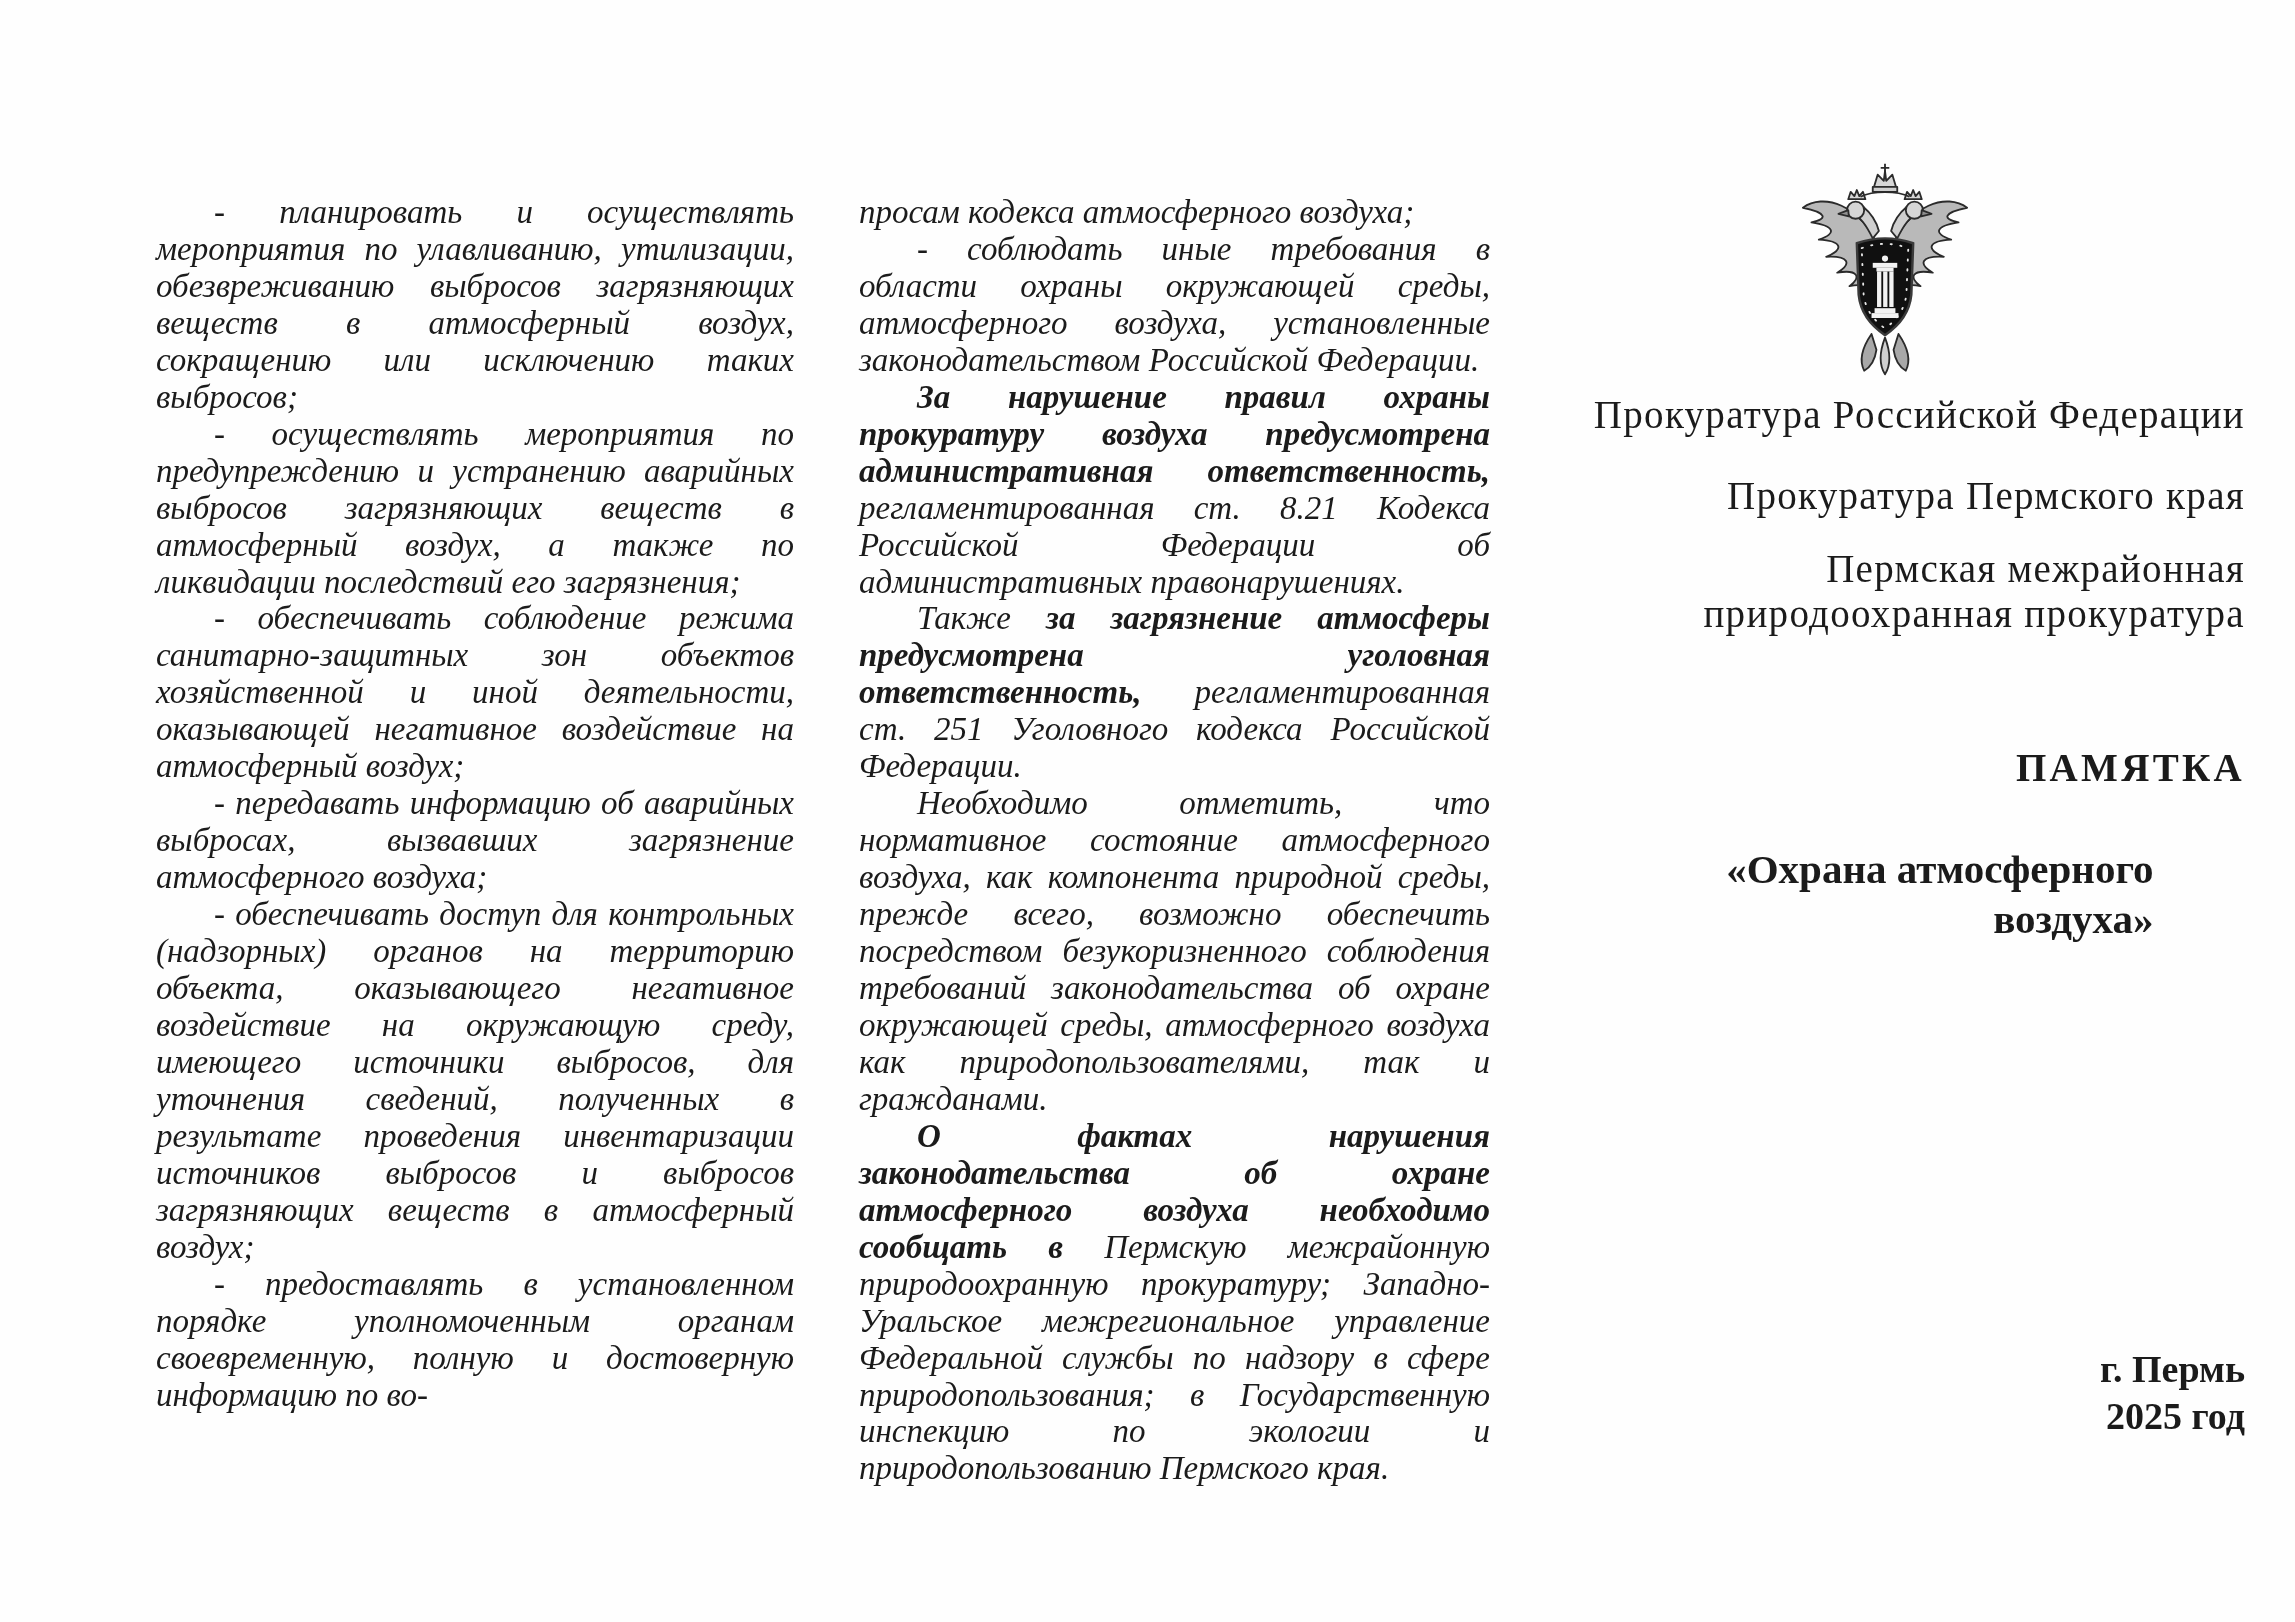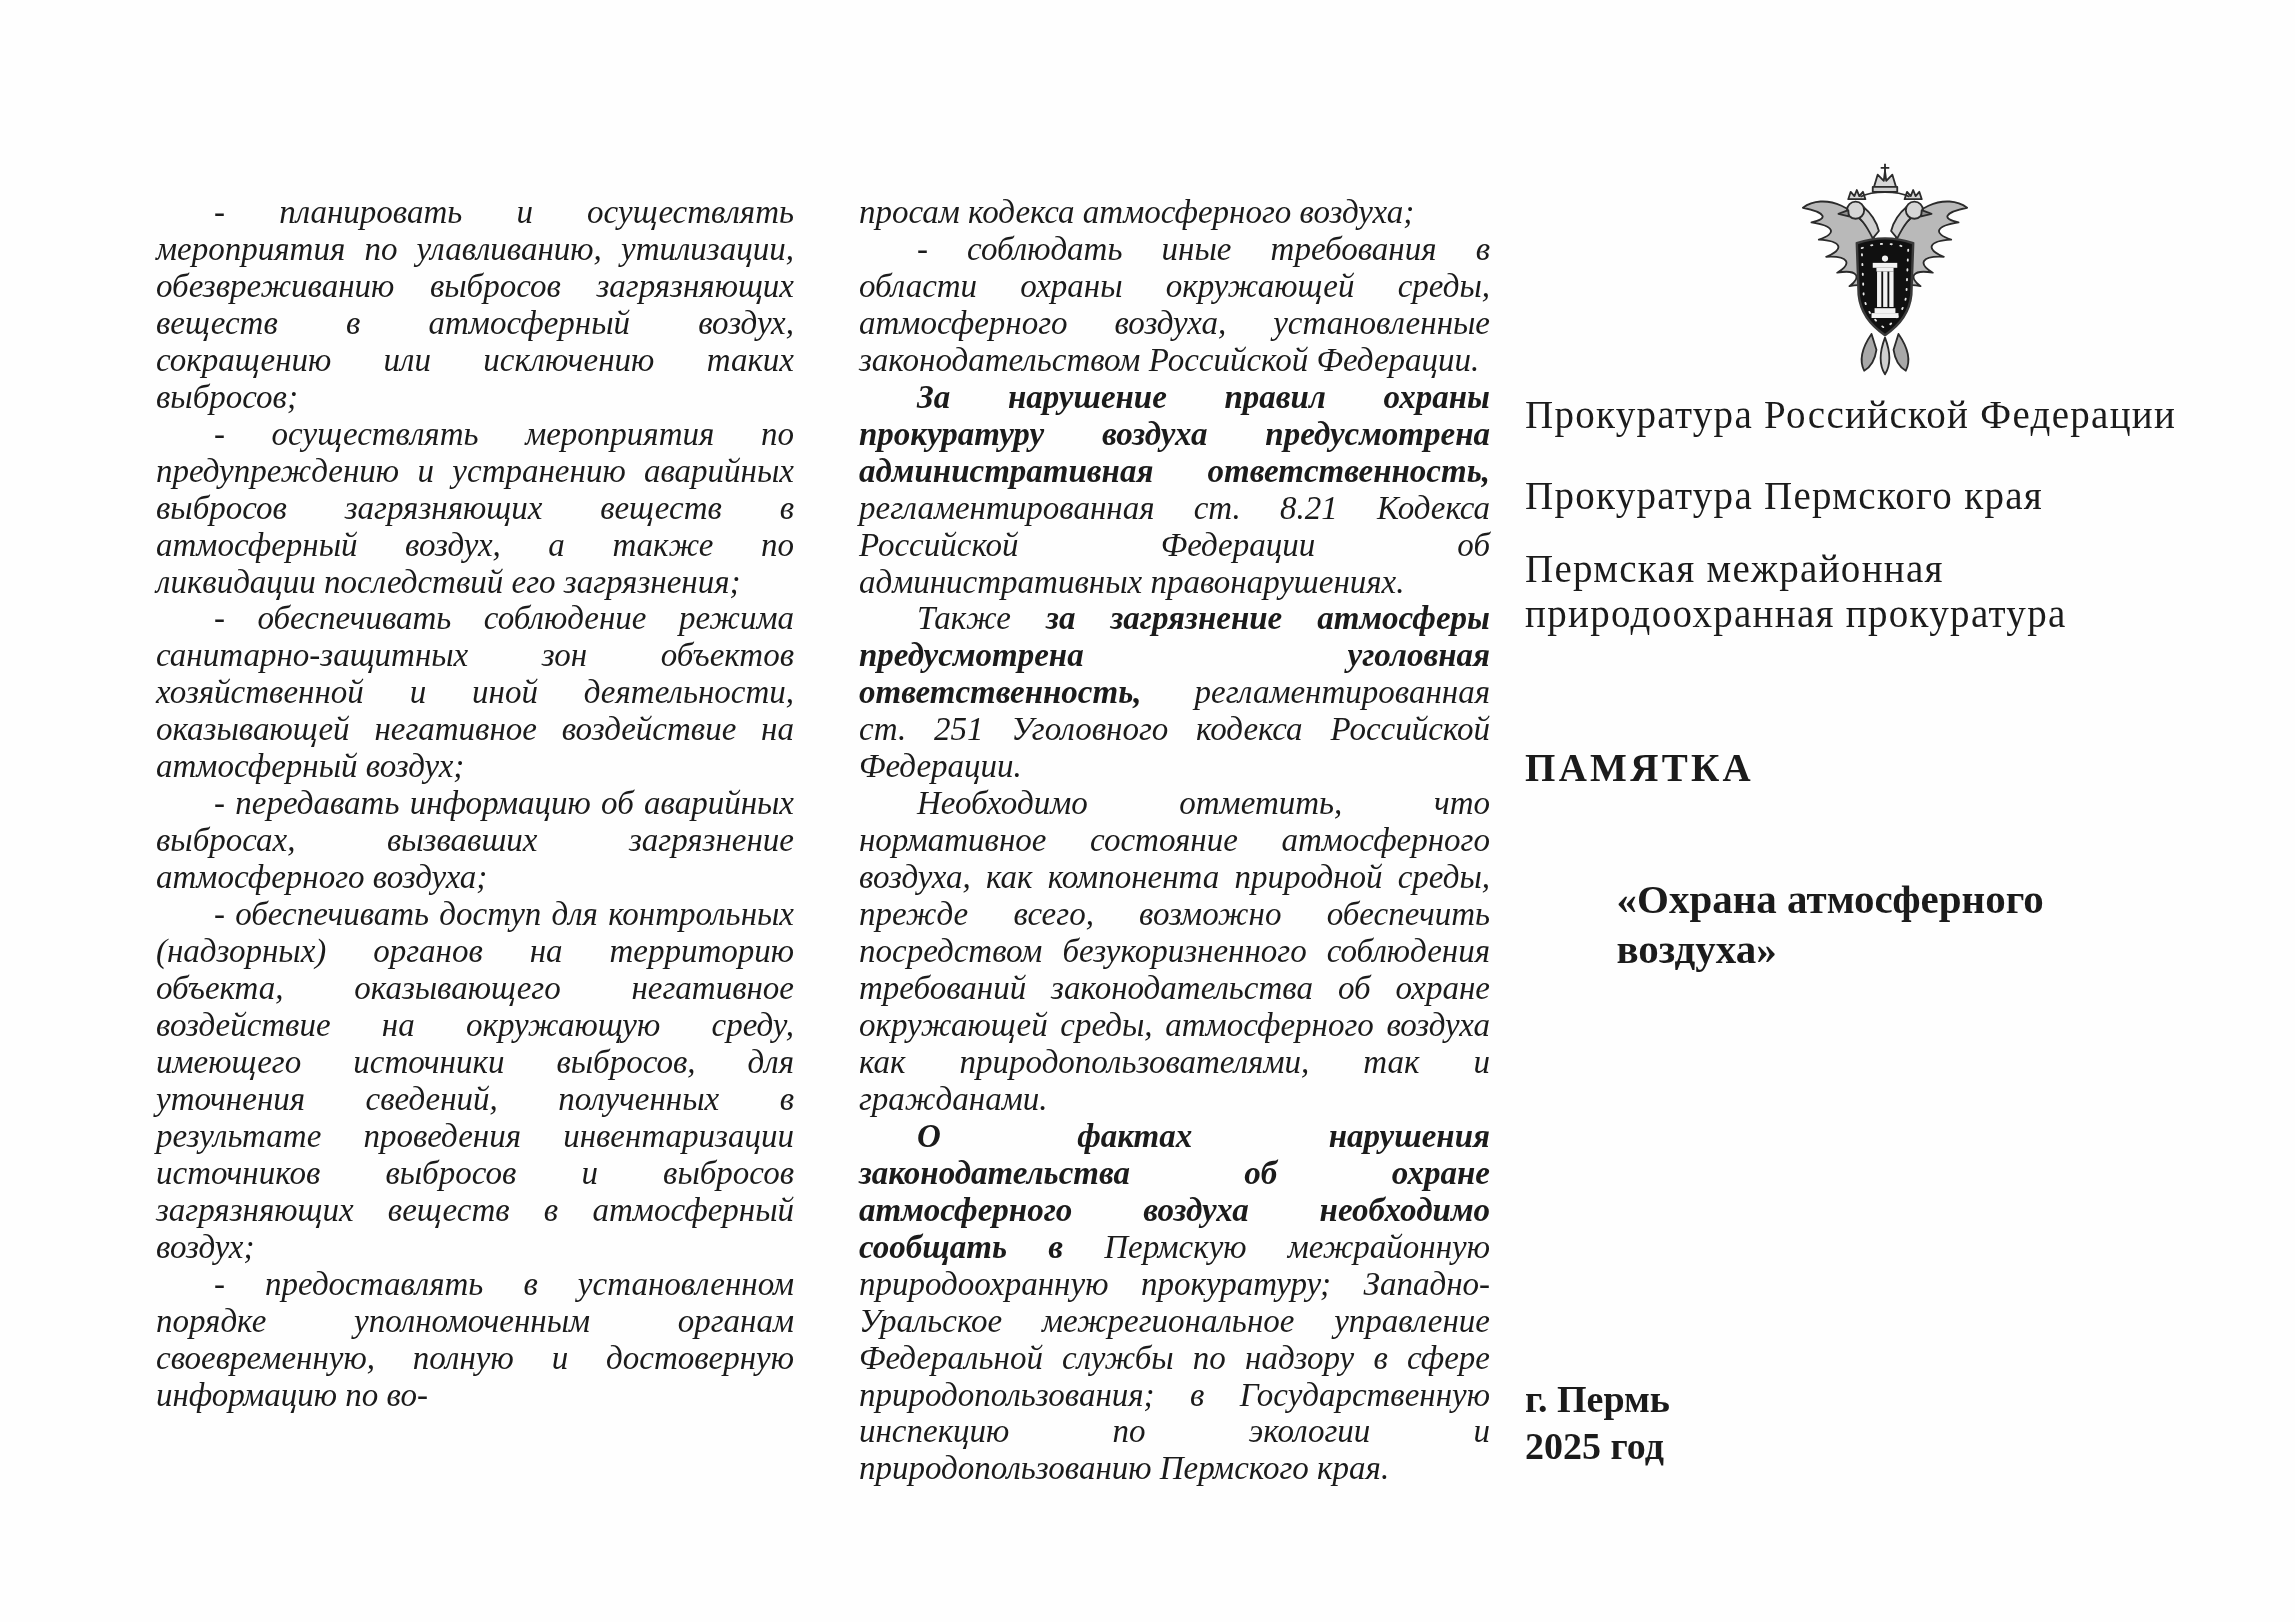--- a/index.html
+++ b/index.html
@@ -23,36 +23,36 @@
   .col-mid  { left: 859px; width: 631px; }
   .para { margin: 0; text-indent: 58px; font-style: italic; }
   .para.no-indent { text-indent: 0; }
   .b { font-weight: bold; }
 
   .right {
     position: absolute;
     left: 1525px;
     top: 156px;
     width: 720px;
-    text-align: left;
+    text-align: right;
   }
   .emblem { display: flex; justify-content: center; }
   .emblem svg { width: 196px; height: 226px; }
   .org  { font-size: 39px; letter-spacing: 1.3px; line-height: 1.15; }
   .org1 { margin-top: 10.5px; }
   .org2 { margin-top: 37px; }
   .org3 { margin-top: 27.5px; }
   .memo-title {
     margin-top: 109px;
     font-size: 39px;
     font-weight: bold;
     letter-spacing: 3.3px;
   }
   .memo-subtitle {
-    margin-top: 84px;
+    margin-top: 54px;
     font-size: 41px;
     font-weight: bold;
     line-height: 1.22;
     width: 537px;
     margin-left: auto;
     margin-right: auto;
   }
   .place {
     margin-top: 402px;
     font-size: 38px;

